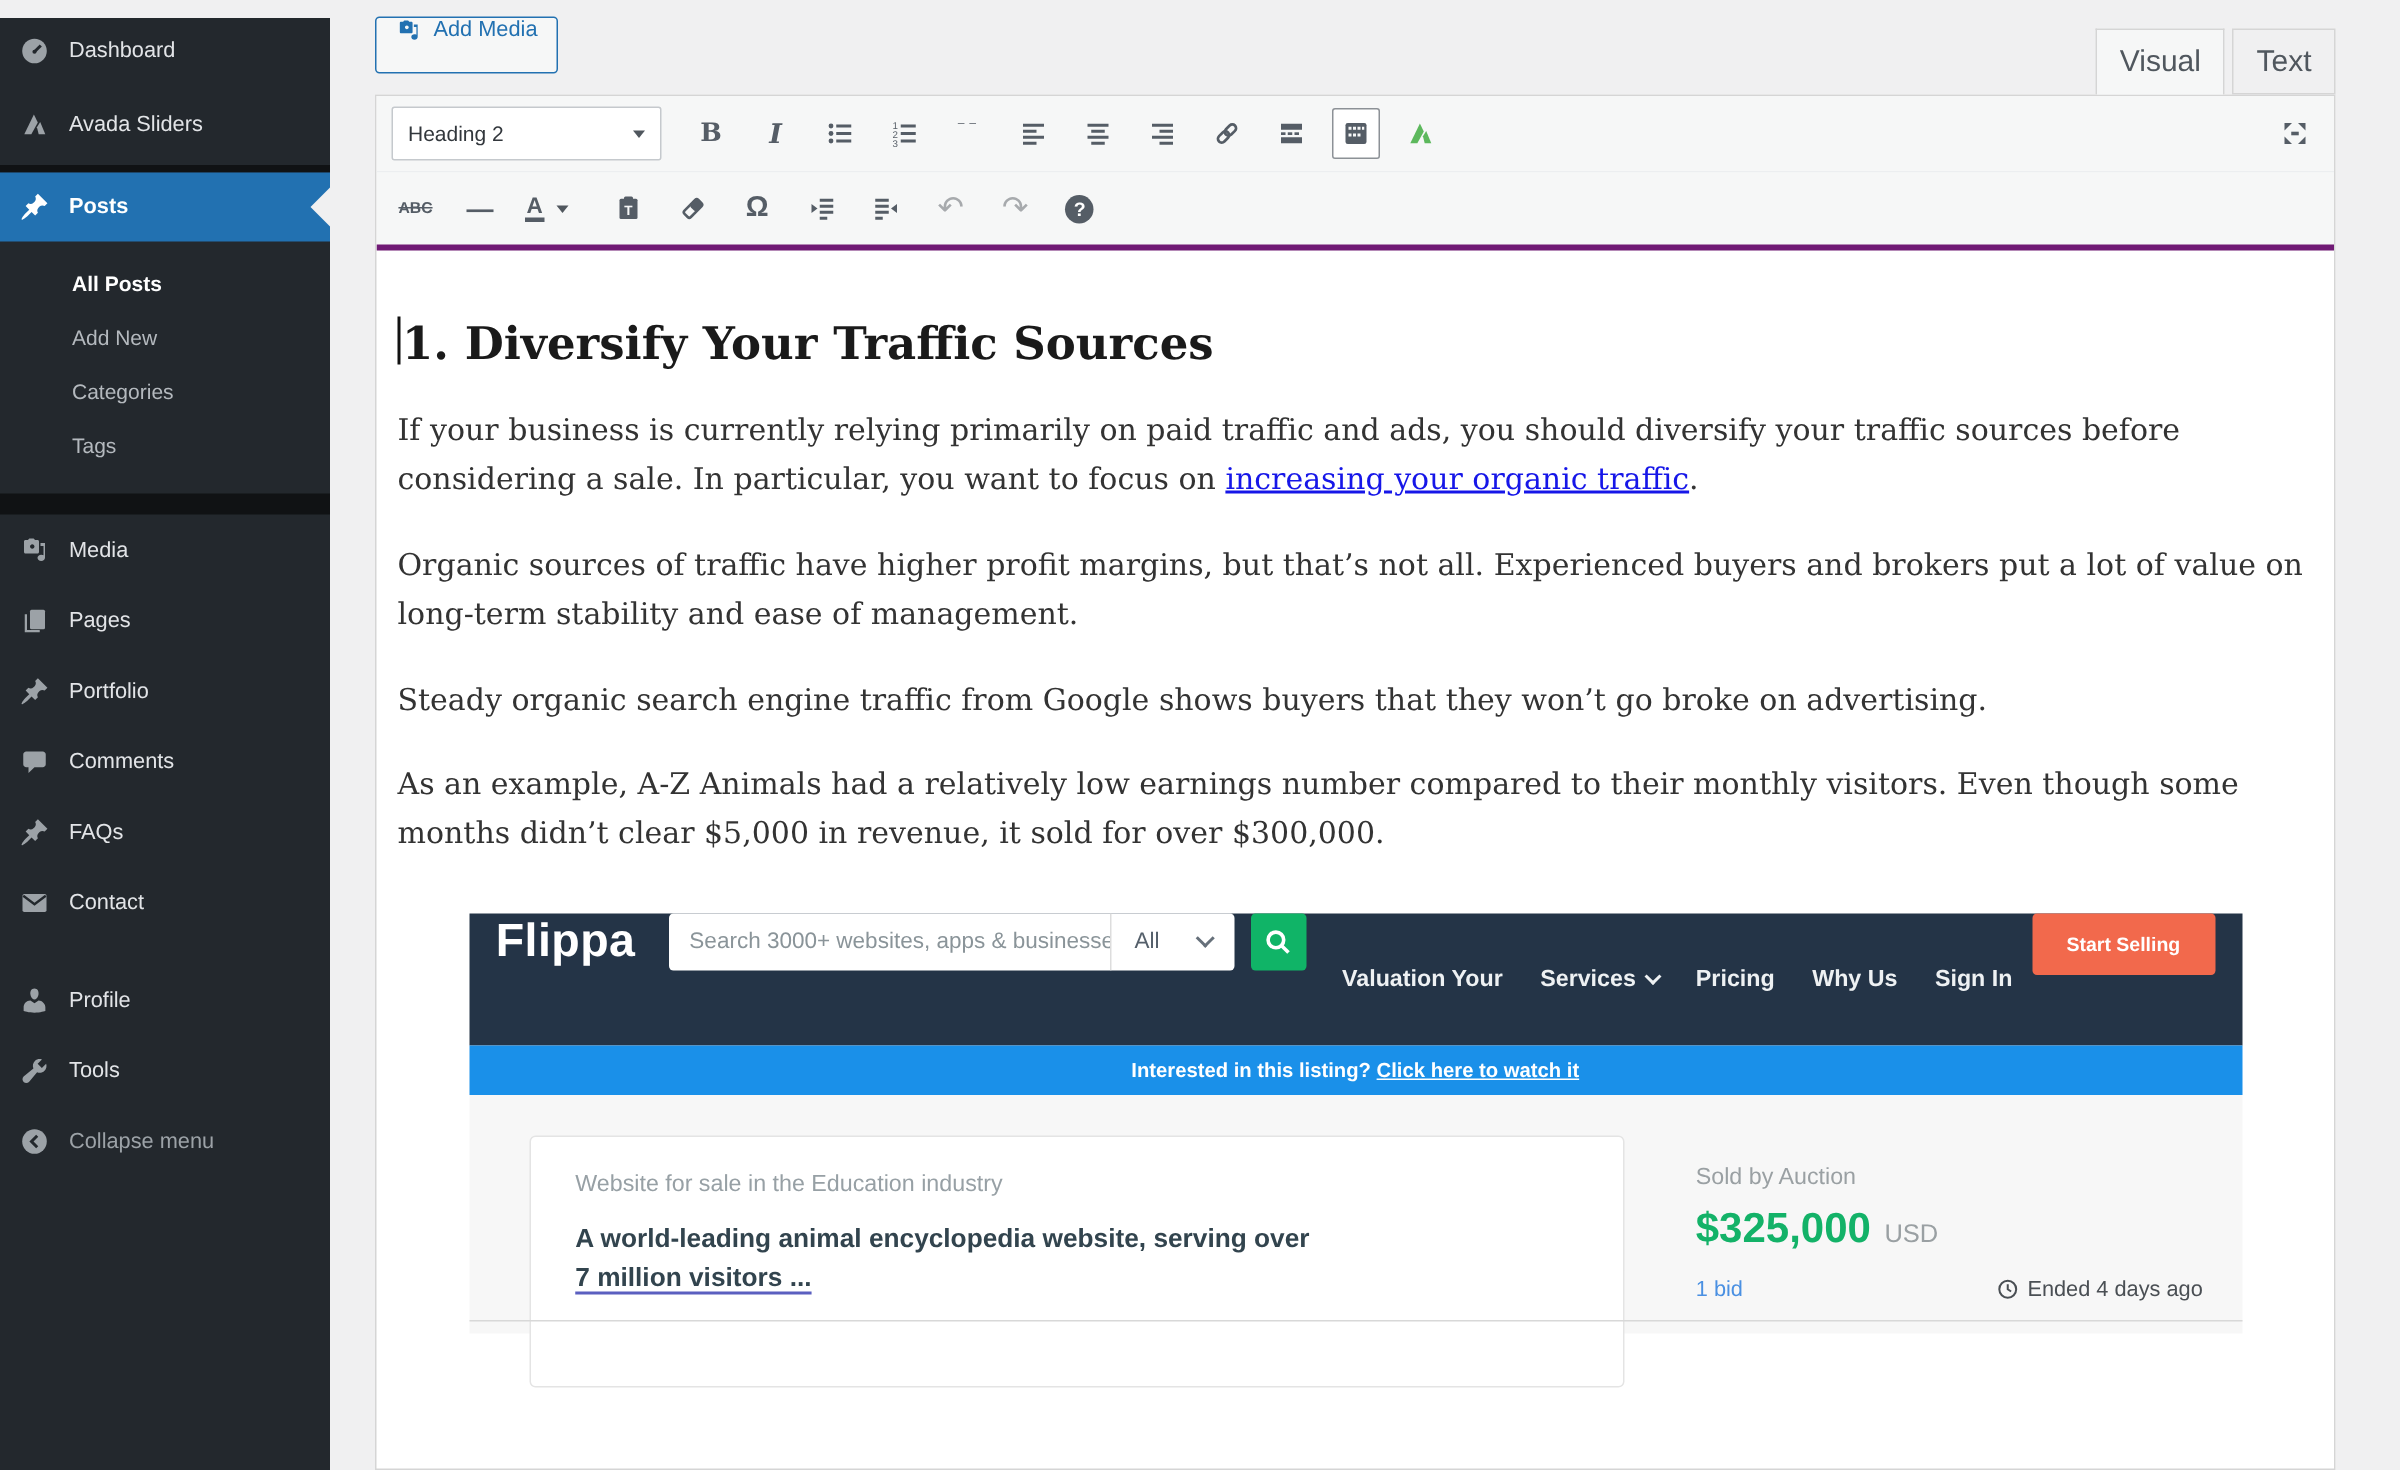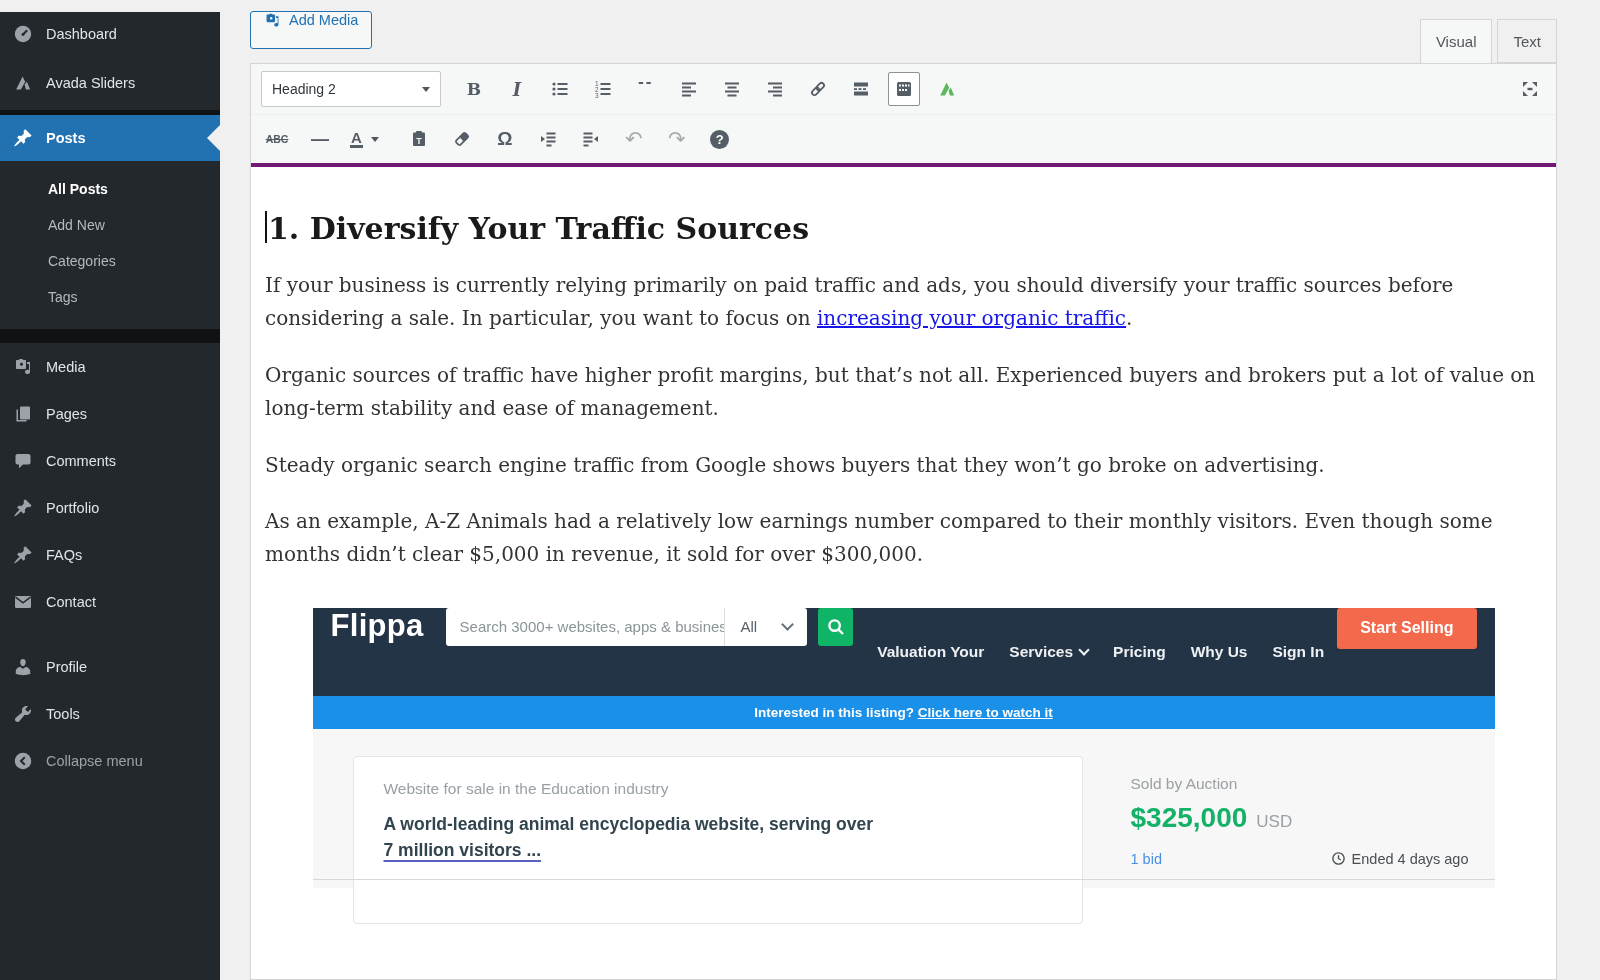--- a/index.html
+++ b/index.html
@@ -32,21 +32,21 @@
   
   .main{position:absolute;left:220px;top:0;right:0;bottom:0;}
   .topbar{position:relative;height:63px;margin:0 43px 0 30px;}
   .add-media{
     position:absolute;left:0;top:11px;display:inline-flex;gap:8px;
     height:38px;padding:0 13px;background:#f6f7f7;border:1px solid #2271b1;border-radius:3px;
     color:#2271b1;font-size:14.5px;cursor:pointer;font-family:inherit;
   }
   .add-media svg{width:17px;height:17px;fill:#2271b1;}
   .tabs{position:absolute;right:0;top:19px;display:flex;gap:5px;z-index:6;}
-  .tab{height:44px;display:flex;align-items:center;padding:0 15px;font-size:15px;color:#50575e;cursor:pointer;box-sizing:border-box;}
+  .tab{height:44px;display:flex;align-items:center;padding:0 15px;font-size:20px;color:#50575e;cursor:pointer;box-sizing:border-box;}
   .tab.active{background:#f6f7f7;border:1px solid #d5d5d5;border-bottom:none;margin-bottom:-1px;}
   .tab.inactive{background:#f0f0f1;border:1px solid #d5d5d5;}
   
   .frame{
     position:absolute;left:30px;right:43px;top:63px;bottom:0;
     border:1px solid #d5d5d5;background:#fff;box-sizing:border-box;overflow:hidden;
   }
   .tbrow{display:flex;align-items:center;gap:11px;background:#f6f7f7;padding:7px 10px;}
   .tbrow1{border-bottom:1px solid #eceef0;}
   .tbrow2{border-bottom:4px solid #701a75;}
@@ -89,21 +89,21 @@
   .f-logo{color:#fff;font-size:31px;font-weight:700;letter-spacing:.3px;margin-right:22px;}
   .f-search{display:flex;align-items:center;width:453px;height:38px;background:#fff;border-radius:3px;overflow:hidden;}
   .f-search-text{flex:1;padding:0 14px;font-size:15px;color:#8a9499;white-space:nowrap;overflow:hidden;}
   .f-filter{display:flex;align-items:center;gap:26px;border-left:1px solid #ddd;height:100%;padding:0 15px;font-size:15px;color:#55606b;}
   .chev{width:7px;height:7px;border-right:2px solid #66707a;border-bottom:2px solid #66707a;transform:rotate(45deg);margin-top:-4px;}
   .chev.white{border-color:#eef1f3;width:6px;height:6px;}
   .f-go{width:44px;height:38px;background:#10b467;border-radius:3px;margin-left:11px;display:flex;align-items:center;justify-content:center;}
   .f-go svg{width:20px;height:20px;stroke:#fff;fill:none;stroke-width:2.4;}
   .f-nav{display:flex;align-items:center;gap:25px;margin-left:24px;color:#eef1f3;font-size:15.5px;font-weight:700;}
   .f-nav .nav-item{display:flex;align-items:center;gap:7px;white-space:nowrap;}
-  .f-sell{background:#f2694c;color:#fff;font-weight:700;font-size:16px;height:41px;padding:0 23px;border-radius:3px;display:flex;align-items:center;margin-left:13px;white-space:nowrap;}
+  .f-sell{background:#f2694c;color:#fff;font-weight:700;font-size:13px;height:41px;padding:0 23px;border-radius:3px;display:flex;align-items:center;margin-left:13px;white-space:nowrap;}
   .f-banner{height:33px;background:#1a90e9;color:#fff;font-size:13.5px;font-weight:700;display:flex;align-items:center;justify-content:center;}
   .f-banner a{color:#fff;text-decoration:underline;}
   .f-body{position:relative;background:#f7f7f7;height:159px;}
   .f-card{
     position:absolute;left:40px;top:27px;width:730px;box-sizing:border-box;
     background:#fff;border:1px solid #e4e4e4;border-radius:4px;padding:23px 30px 60px 30px;
   }
   .f-kicker{color:#97a0a5;font-size:15.5px;margin-bottom:13px;}
   .f-title{color:#32444e;font-weight:700;font-size:17.5px;line-height:1.5;max-width:530px;}
   .f-title .u{text-decoration:underline solid #5b5fc0 2px;text-underline-offset:4px;}
@@ -179,33 +179,33 @@
           <rect x="7" y="2.5" width="10" height="13" rx="1"></rect>
           <path d="M3.5 5.5H5v10.5h8.5v1.5H3.5z"></path>
         </svg>
     </span>
     <span class="lbl">Pages</span>
   </div>
 
   <div class="sb-item" style="height:47px">
     <span class="ic">
       <svg viewBox="0 0 20 20">
+          <path d="M10.44 3.02l1.82-1.82 6.36 6.35-1.83 1.82c-1.05-.68-2.48-.57-3.41.36l-.75.75c-.92.93-1.04 2.35-.35 3.41l-1.83 1.82-2.41-2.41-2.8 2.79c-.42.42-3.38 2.71-3.8 2.29s1.86-3.39 2.28-3.81l2.79-2.79L4.1 9.38l1.83-1.82c1.05.69 2.48.57 3.4-.36l.75-.75c.93-.92 1.05-2.35.36-3.43z"></path>
+        </svg>
+    </span>
+    <span class="lbl">Portfolio</span>
+  </div>
+
+  <div class="sb-item" style="height:47px">
+    <span class="ic">
+      <svg viewBox="0 0 20 20">
           <path d="M4.5 3h11c1.1 0 2 .9 2 2v6.5c0 1.1-.9 2-2 2H10l-4 3.8v-3.8H4.5c-1.1 0-2-.9-2-2V5c0-1.1.9-2 2-2z"></path>
         </svg>
     </span>
     <span class="lbl">Comments</span>
-  </div>
-
-  <div class="sb-item" style="height:47px">
-    <span class="ic">
-      <svg viewBox="0 0 20 20">
-          <path d="M10.44 3.02l1.82-1.82 6.36 6.35-1.83 1.82c-1.05-.68-2.48-.57-3.41.36l-.75.75c-.92.93-1.04 2.35-.35 3.41l-1.83 1.82-2.41-2.41-2.8 2.79c-.42.42-3.38 2.71-3.8 2.29s1.86-3.39 2.28-3.81l2.79-2.79L4.1 9.38l1.83-1.82c1.05.69 2.48.57 3.4-.36l.75-.75c.93-.92 1.05-2.35.36-3.43z"></path>
-        </svg>
-    </span>
-    <span class="lbl">Portfolio</span>
   </div>
 
   <div class="sb-item" style="height:47px">
     <span class="ic">
       <svg viewBox="0 0 20 20">
           <path d="M10.44 3.02l1.82-1.82 6.36 6.35-1.83 1.82c-1.05-.68-2.48-.57-3.41.36l-.75.75c-.92.93-1.04 2.35-.35 3.41l-1.83 1.82-2.41-2.41-2.8 2.79c-.42.42-3.38 2.71-3.8 2.29s1.86-3.39 2.28-3.81l2.79-2.79L4.1 9.38l1.83-1.82c1.05.69 2.48.57 3.4-.36l.75-.75c.93-.92 1.05-2.35.36-3.43z"></path>
         </svg>
     </span>
     <span class="lbl">FAQs</span>
   </div>

